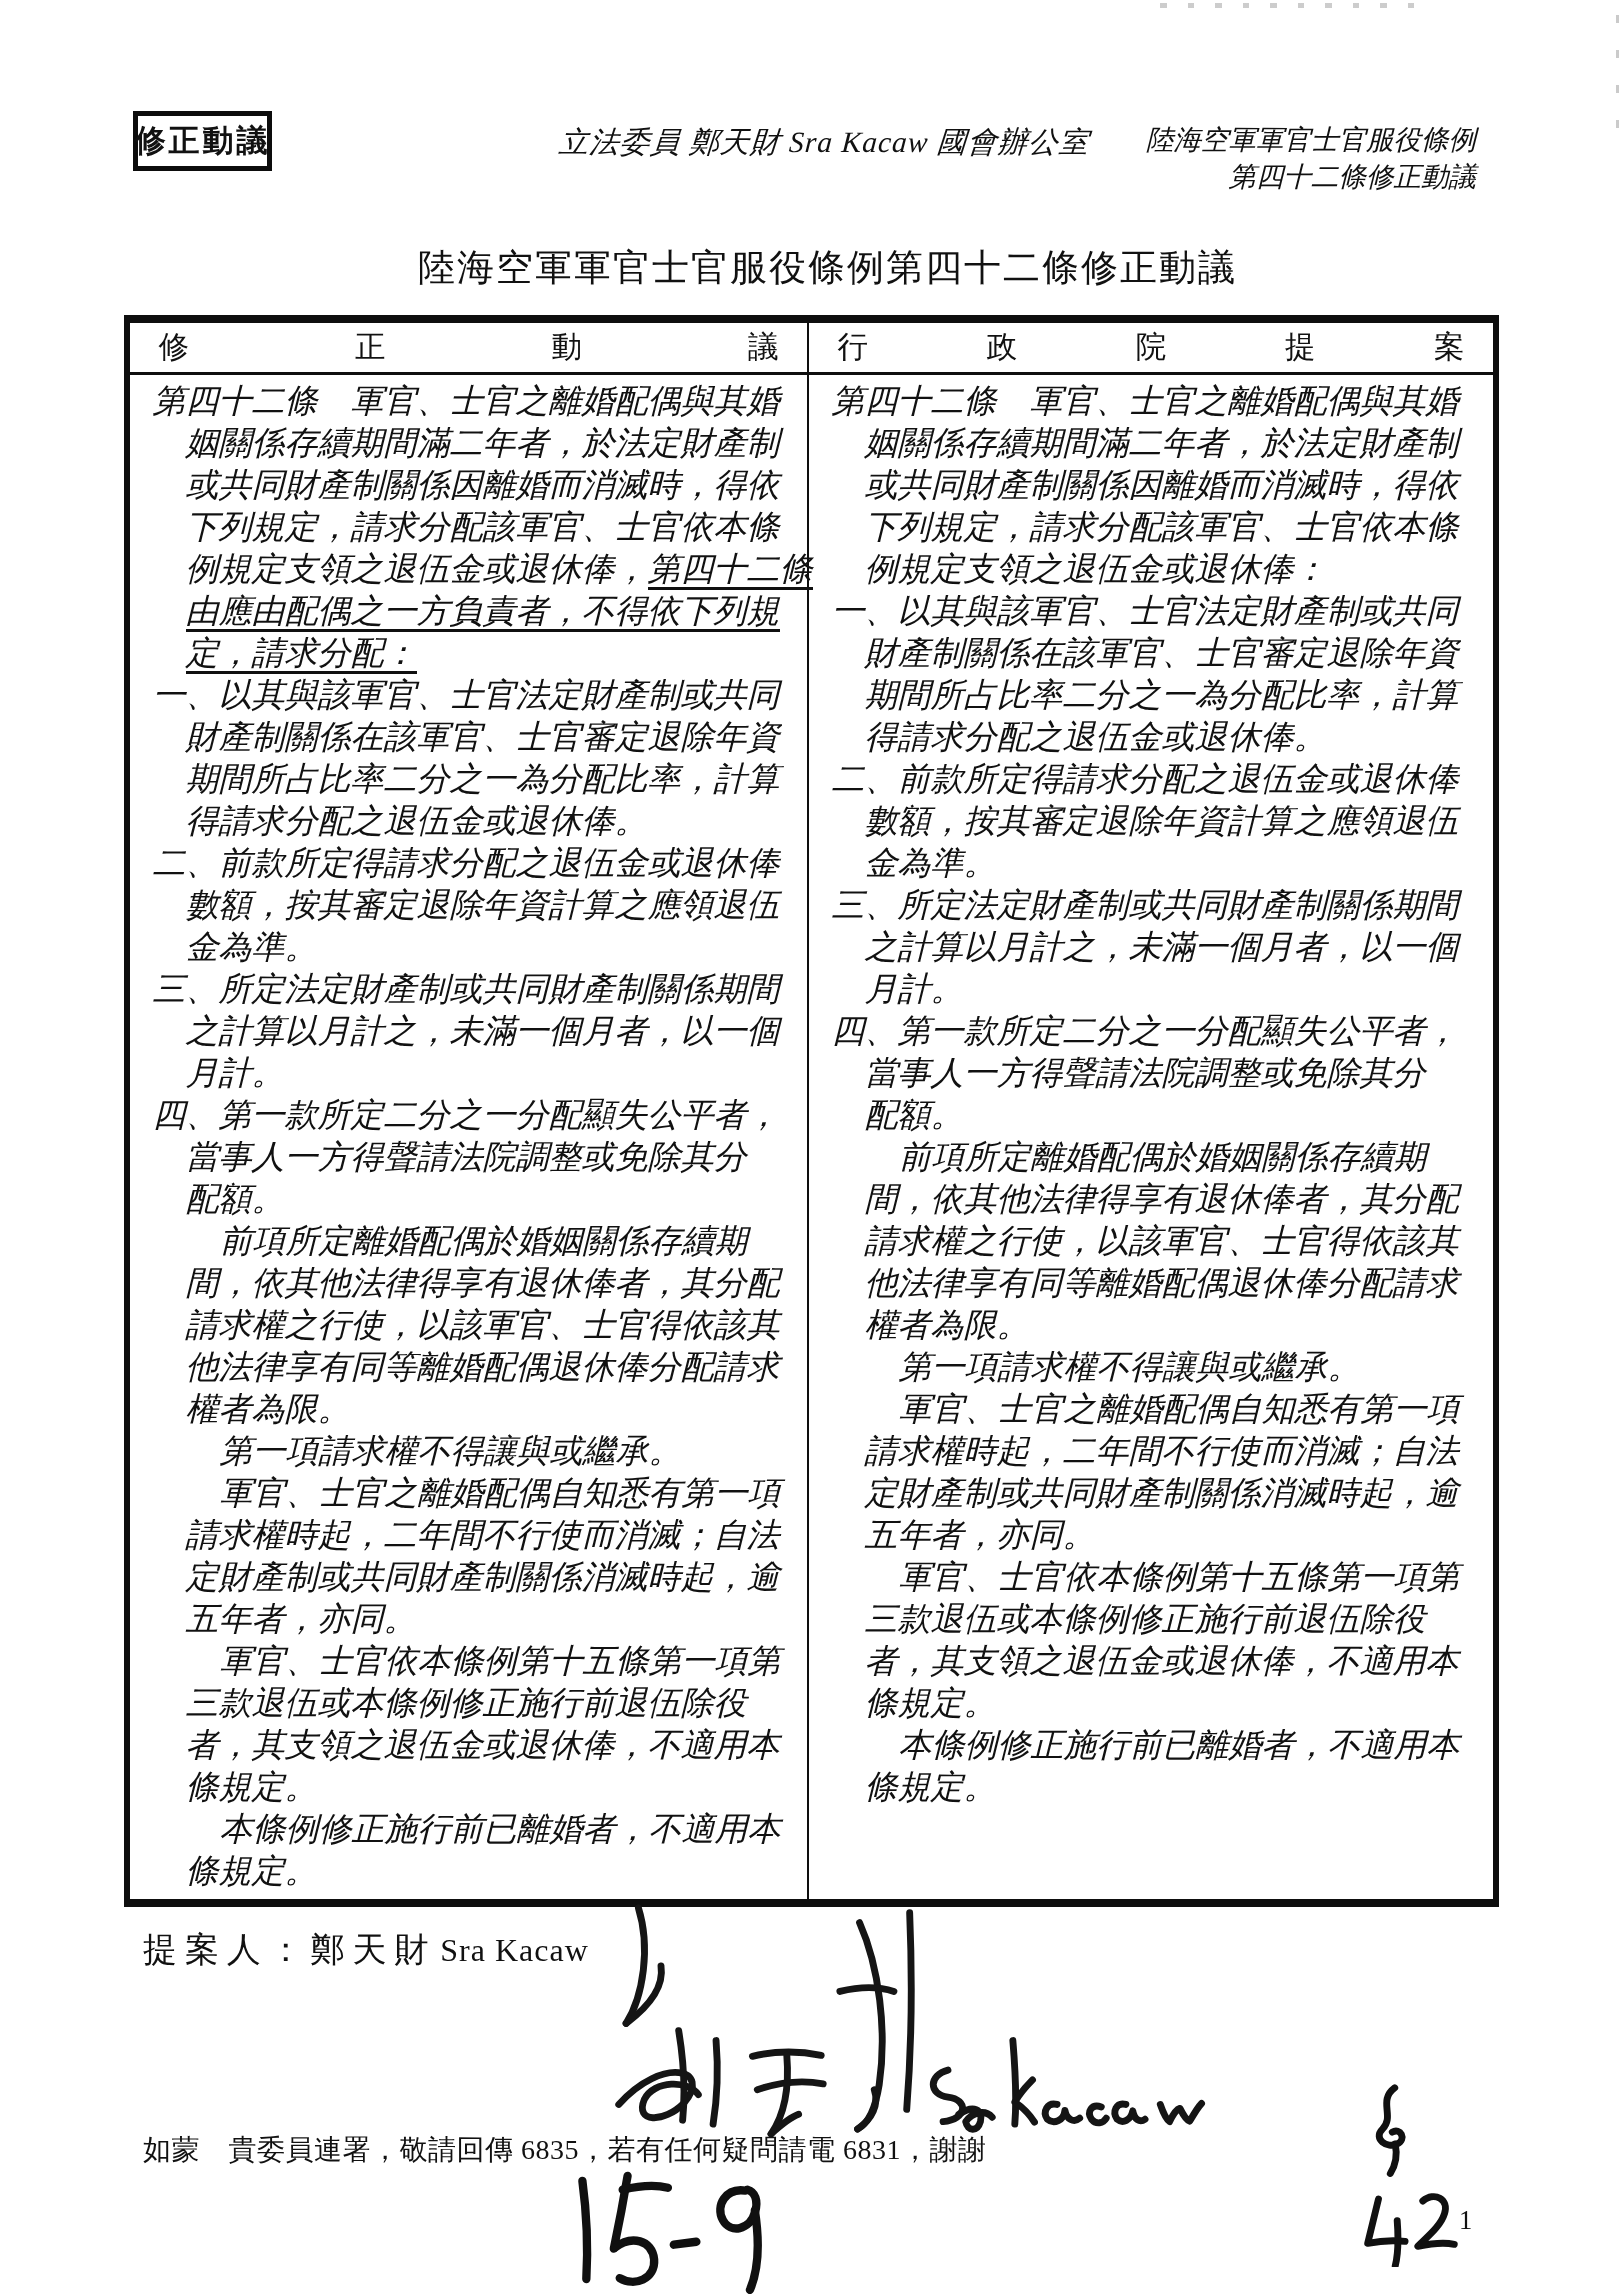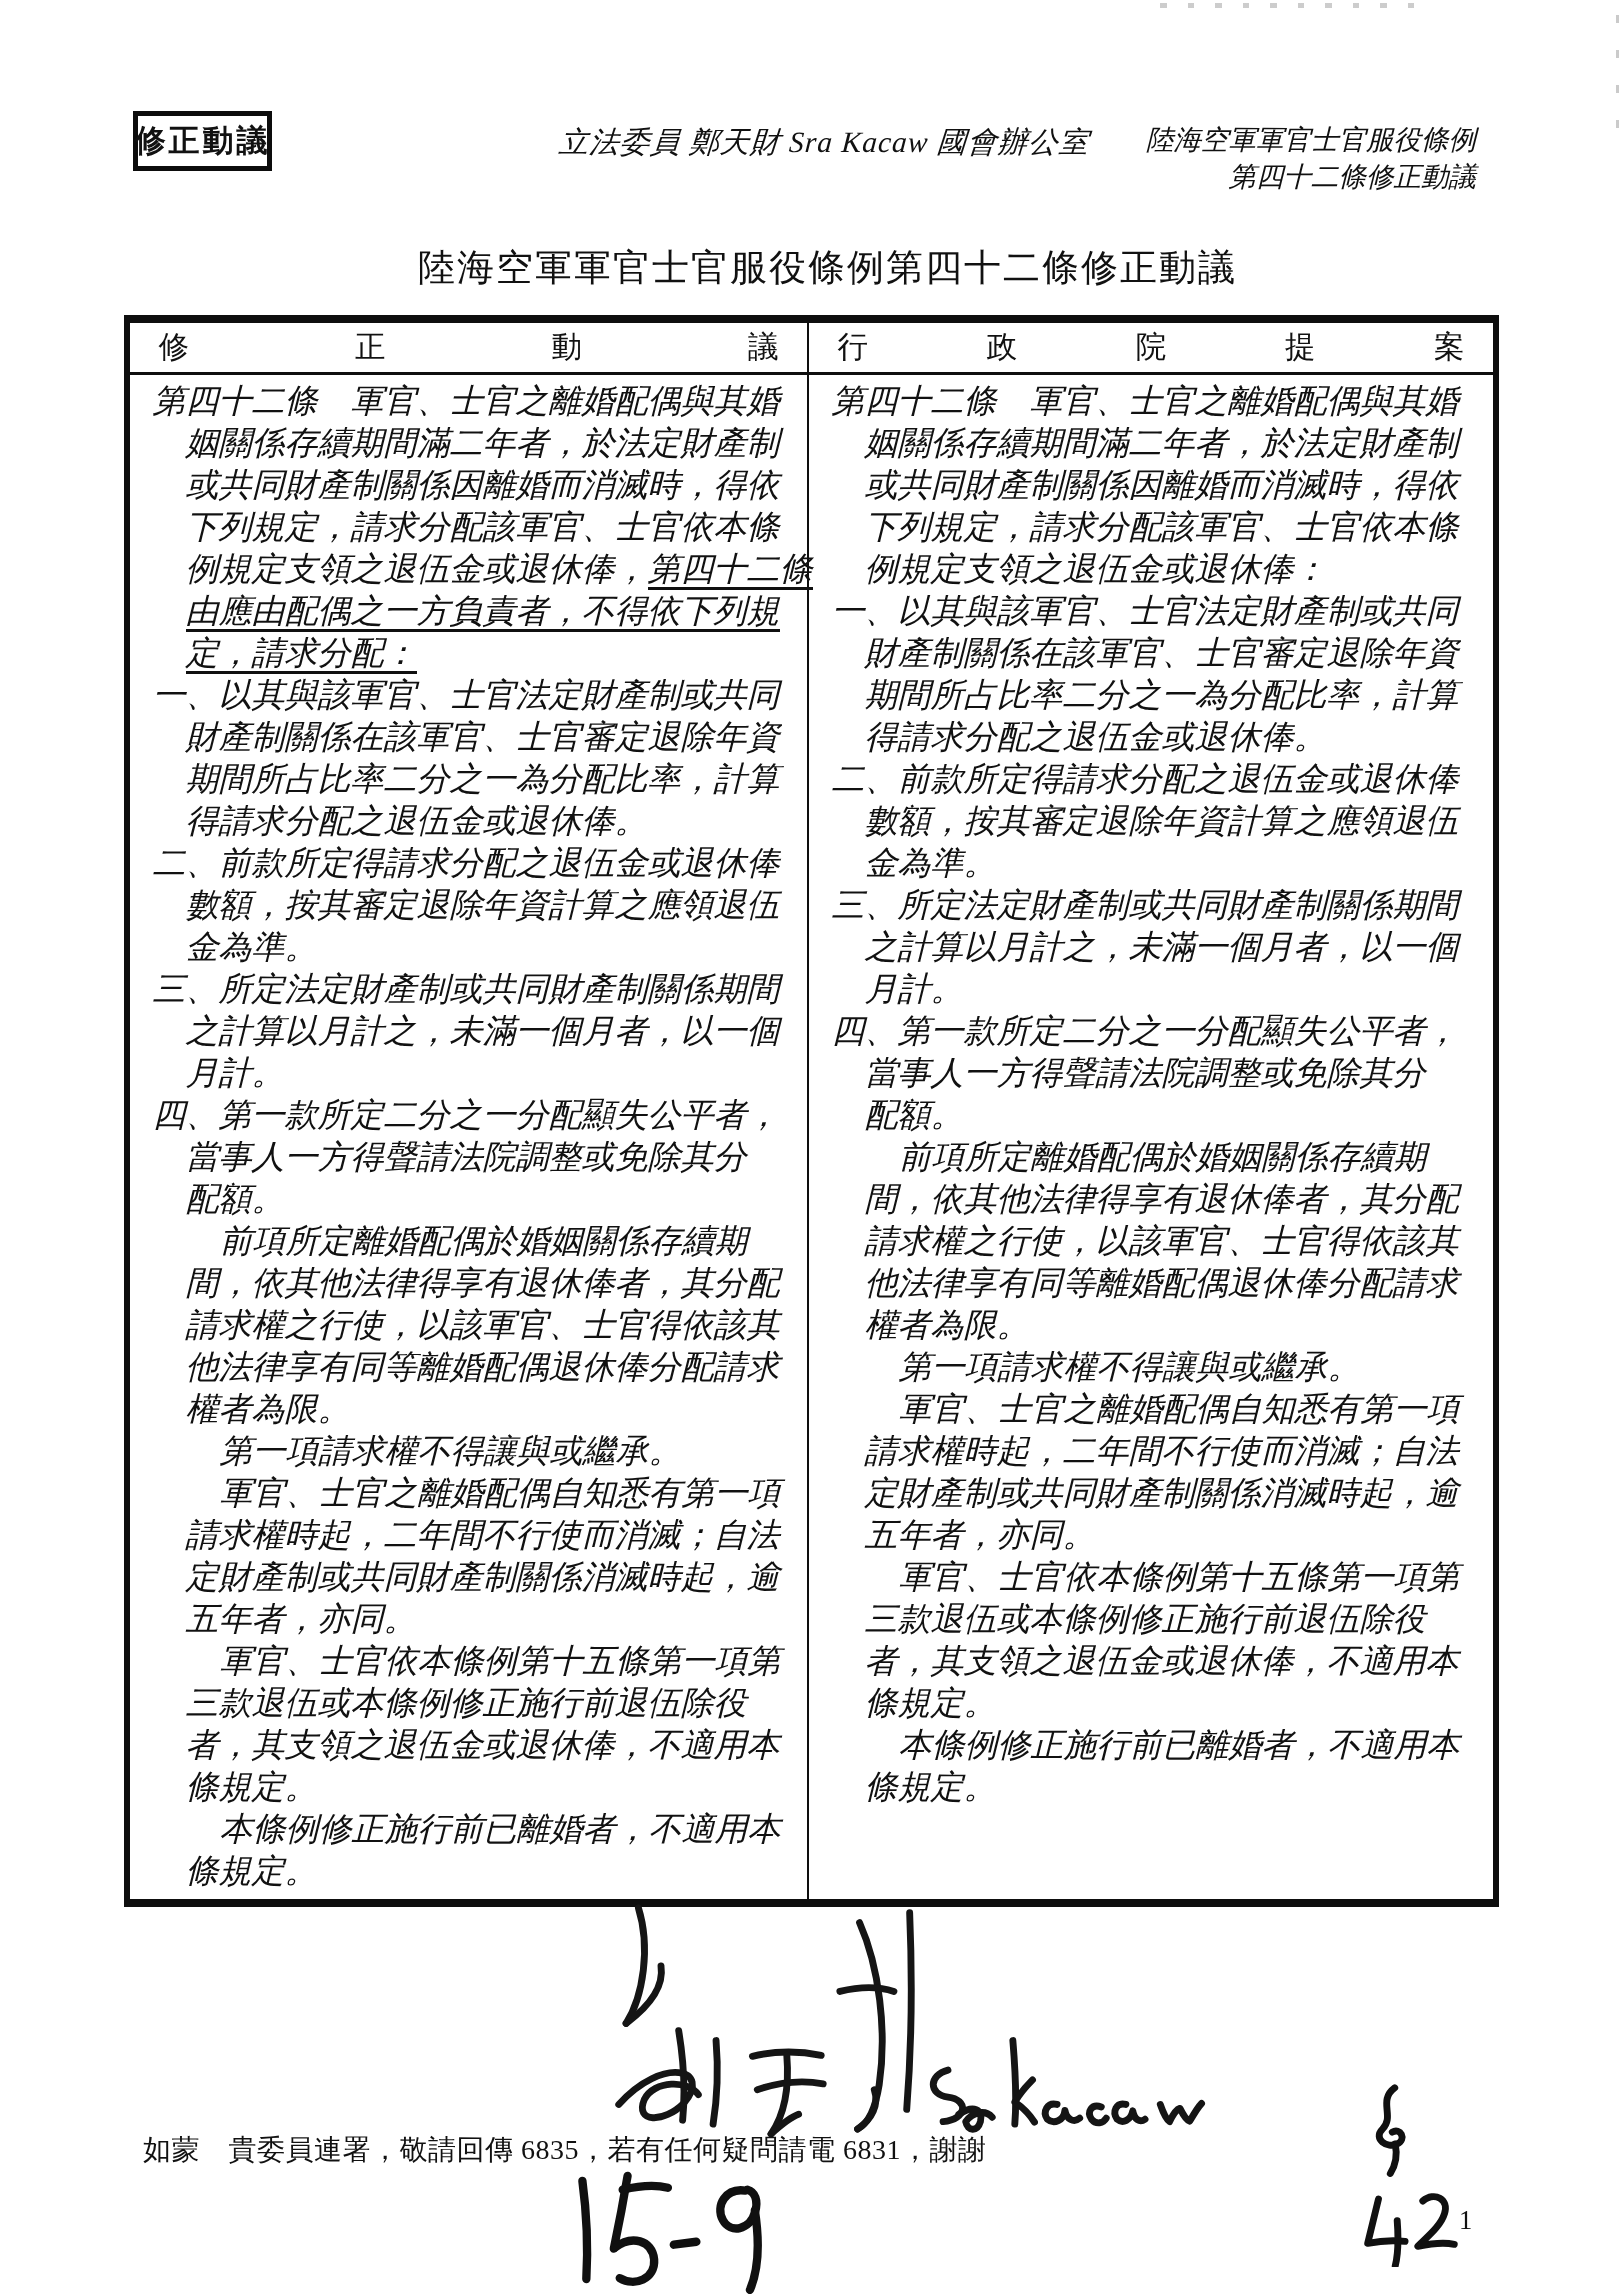--- a/index.html
+++ b/index.html
@@ -176,20 +176,24 @@
           <div class="tline ind2"><span>軍官、士官依本條例第十五條第一項第</span></div>
           <div class="tline ind1"><span>三款退伍或本條例修正施行前退伍除役</span></div>
           <div class="tline ind1"><span>者，其支領之退伍金或退休俸，不適用本</span></div>
           <div class="tline ind1"><span>條規定。</span></div>
           <div class="tline ind2"><span>本條例修正施行前已離婚者，不適用本</span></div>
           <div class="tline ind1"><span>條規定。</span></div>
         </div>
     </div>
   </div>
 
+  <div class="proposer">
+    <span class="cjk">提案人：鄭天財</span>
+    <span class="latin">Sra Kacaw</span>
+  </div>
 
   <svg class="signature" width="629" height="246" viewBox="0 0 1280 500">
     <path d="M70,30 C95,110 80,210 45,265"></path>
     <path d="M45,265 C95,228 122,188 116,148"></path>
     <path d="M30,430 C120,330 222,358 162,428 C122,468 62,468 82,420 C102,380 172,380 192,410"></path>
     <path d="M152,280 C162,340 166,400 160,462"></path>
     <path d="M228,300 C233,360 230,420 222,470"></path>
     <path d="M302,332 C352,320 402,322 442,330"></path>
     <path d="M312,400 C356,385 402,380 446,388"></path>
     <path d="M372,330 C377,392 368,450 340,490"></path>

